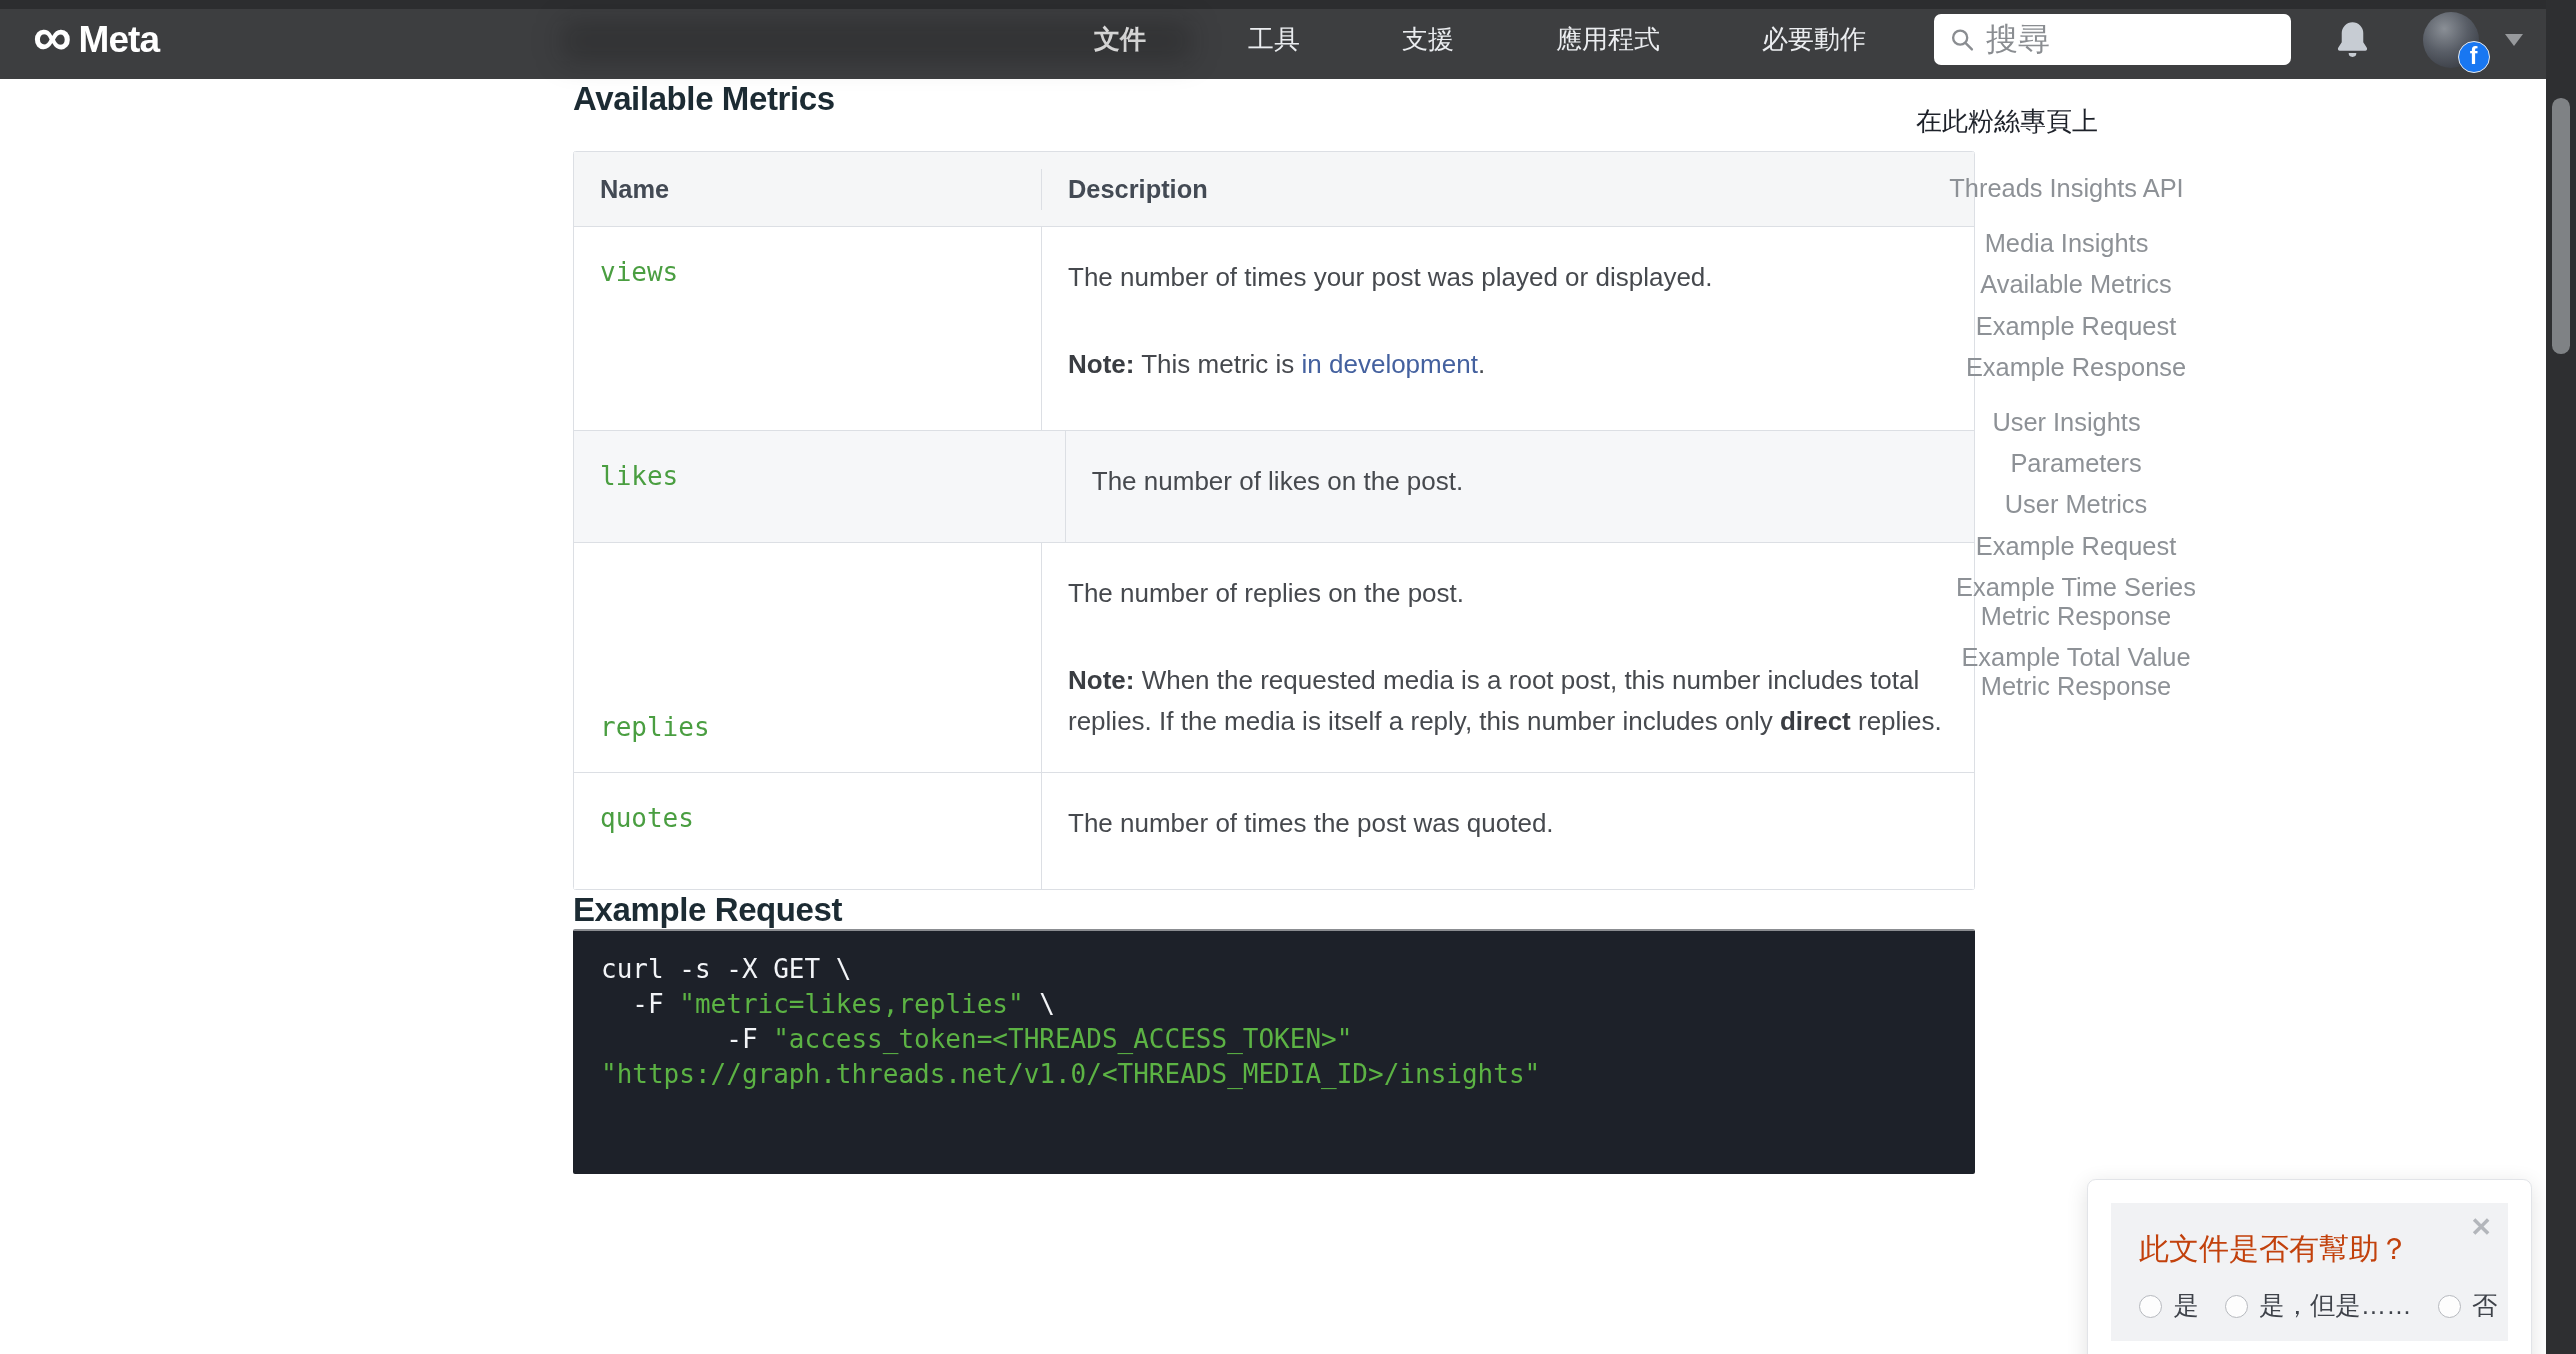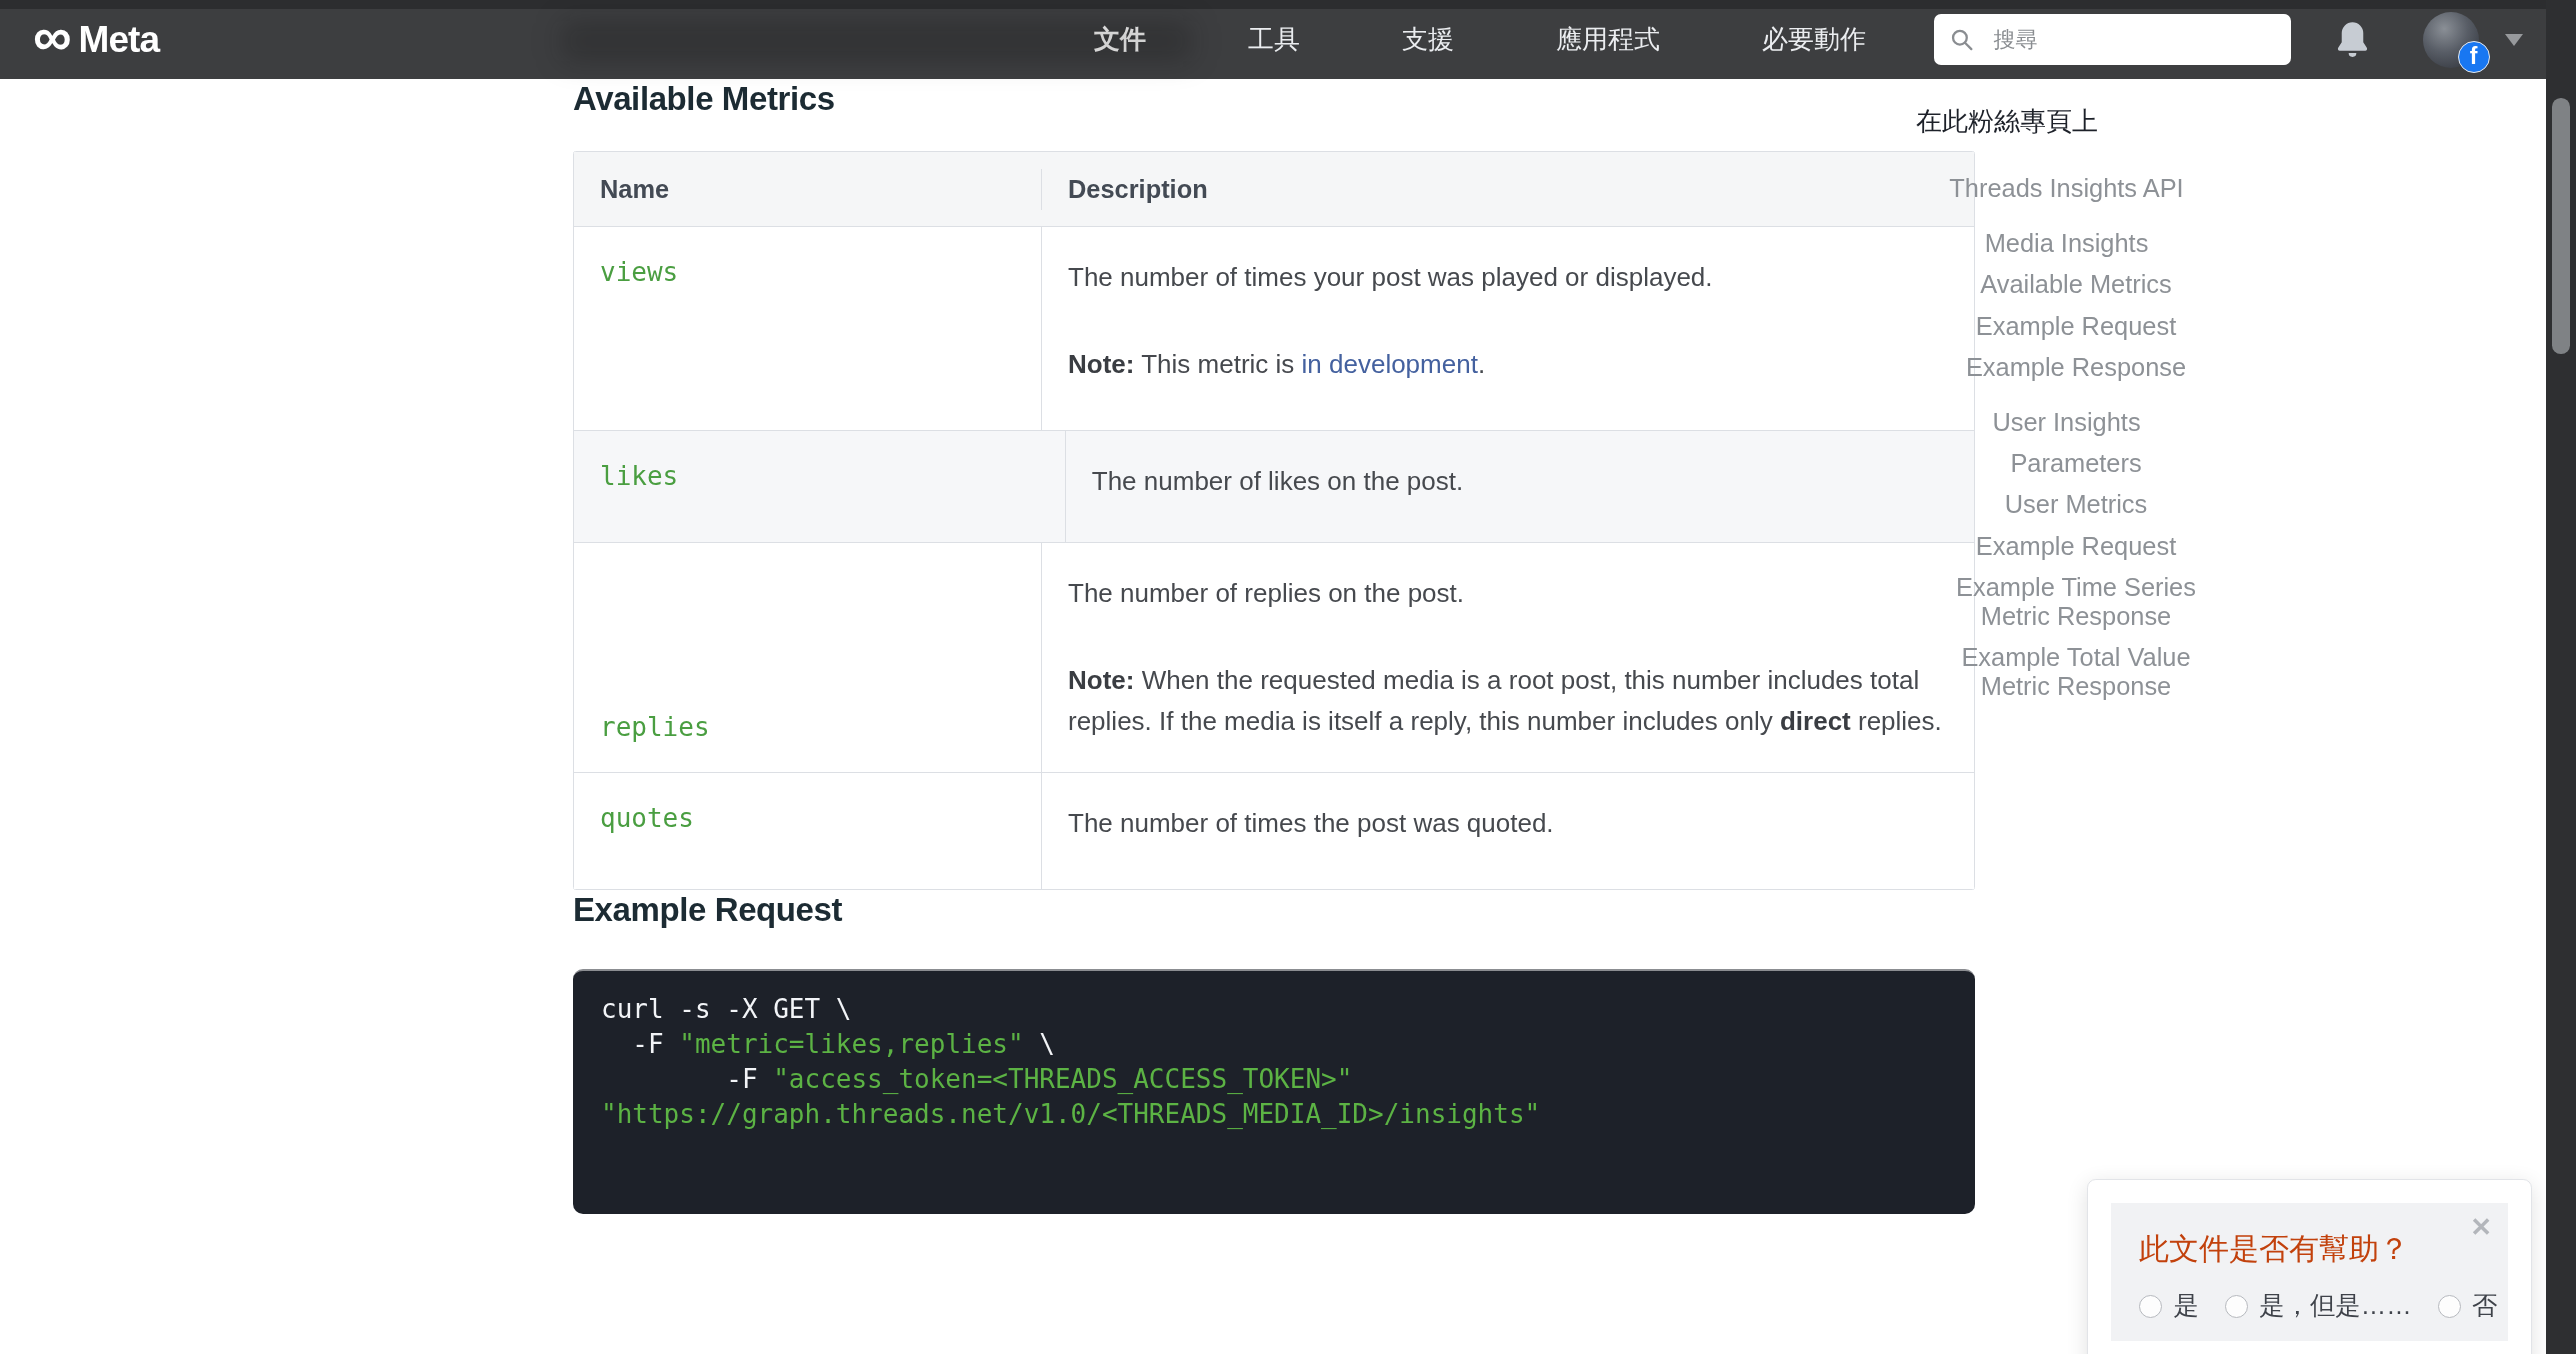--- a/index.html
+++ b/index.html
@@ -23,22 +23,22 @@
   .logo .inf { font-size:54px; font-weight:700; line-height:0; margin-right:7px; position:relative; top:-3.5px; }
   .logo .word { font-size:37px; font-weight:700; letter-spacing:-0.9px; }
   .nav-items { display:flex; align-items:center; margin-left:auto; gap:102px; }
   .nav-item { font-size:26px; color:#ebedf0; cursor:pointer; }
   .nav-item.active { color:#ffffff; font-weight:700; }
   .search-box {
     margin-left:68px; width:357px; height:51px; background:#ffffff; border-radius:7px;
     display:flex; align-items:center; padding:0 16px;
   }
   .search-box input {
-    border:none; outline:none; background:transparent; font-size:22px; color:#1c1e21;
-    font-family:"Liberation Sans", sans-serif; width:100%; margin-left:17px;
+    border:none; outline:none; background:transparent; font-size:32px; color:#1c1e21;
+    font-family:"Liberation Sans", sans-serif; width:100%; margin-left:9px;
   }
   .search-box input::placeholder { color:#8a8d91; }
   .bell { margin-left:42px; width:39px; height:42px; display:flex; align-items:center; justify-content:center; }
   .avatar-wrap { margin-left:51px; position:relative; width:56px; height:56px; }
   .avatar {
     width:56px; height:56px; border-radius:50%;
     background:radial-gradient(circle at 38% 30%, #8a8f96 0%, #585d66 45%, #2c2f36 100%);
   }
   .fb-badge {
     position:absolute; right:-10.5px; bottom:-5.3px; width:32px; height:32px; border-radius:50%;
@@ -67,22 +67,22 @@
   .cname { width:467px; padding:30px 26px; }
   .cdesc { width:933px; border-left:0.9px solid #dcdfe4; padding:30px 26px; font-size:26px; line-height:41px; color:#46494e; }
   .metric { font-family:"DejaVu Sans Mono", monospace; font-size:26px; color:#4a9e41; }
   .cdesc p { margin:0; }
   .cdesc p.gap { margin-bottom:46px; }
   .note-label, .bold { font-weight:700; color:#3a3d42; }
   a.devlink { color:#44619f; text-decoration:none; cursor:pointer; }
 
   .sec2 { margin-top:77px; }
   .codeblock {
-    margin-top:40px; width:1402px; height:245px; background:#1d2129;
-    border-top:2.6px solid #8b8d91; border-radius:10px;
+    width:1402px; height:245px; background:#1d2129;
+    border-top:2.6px solid #8b8d91; border-radius:2px;
     padding:21px 28px; font-family:"DejaVu Sans Mono", monospace;
     font-size:26px; line-height:35px; color:#f2f4f7;
   }
   .codeline { white-space:pre; }
   .codeline .str { color:#5cb344; }
 
   
   .toc { position:absolute; left:1916px; top:105px; width:301px; }
   .toc-head { font-size:26px; line-height:32px; color:#1d2129; }
   .toc-sec { margin-top:26px;text-align:center; }

